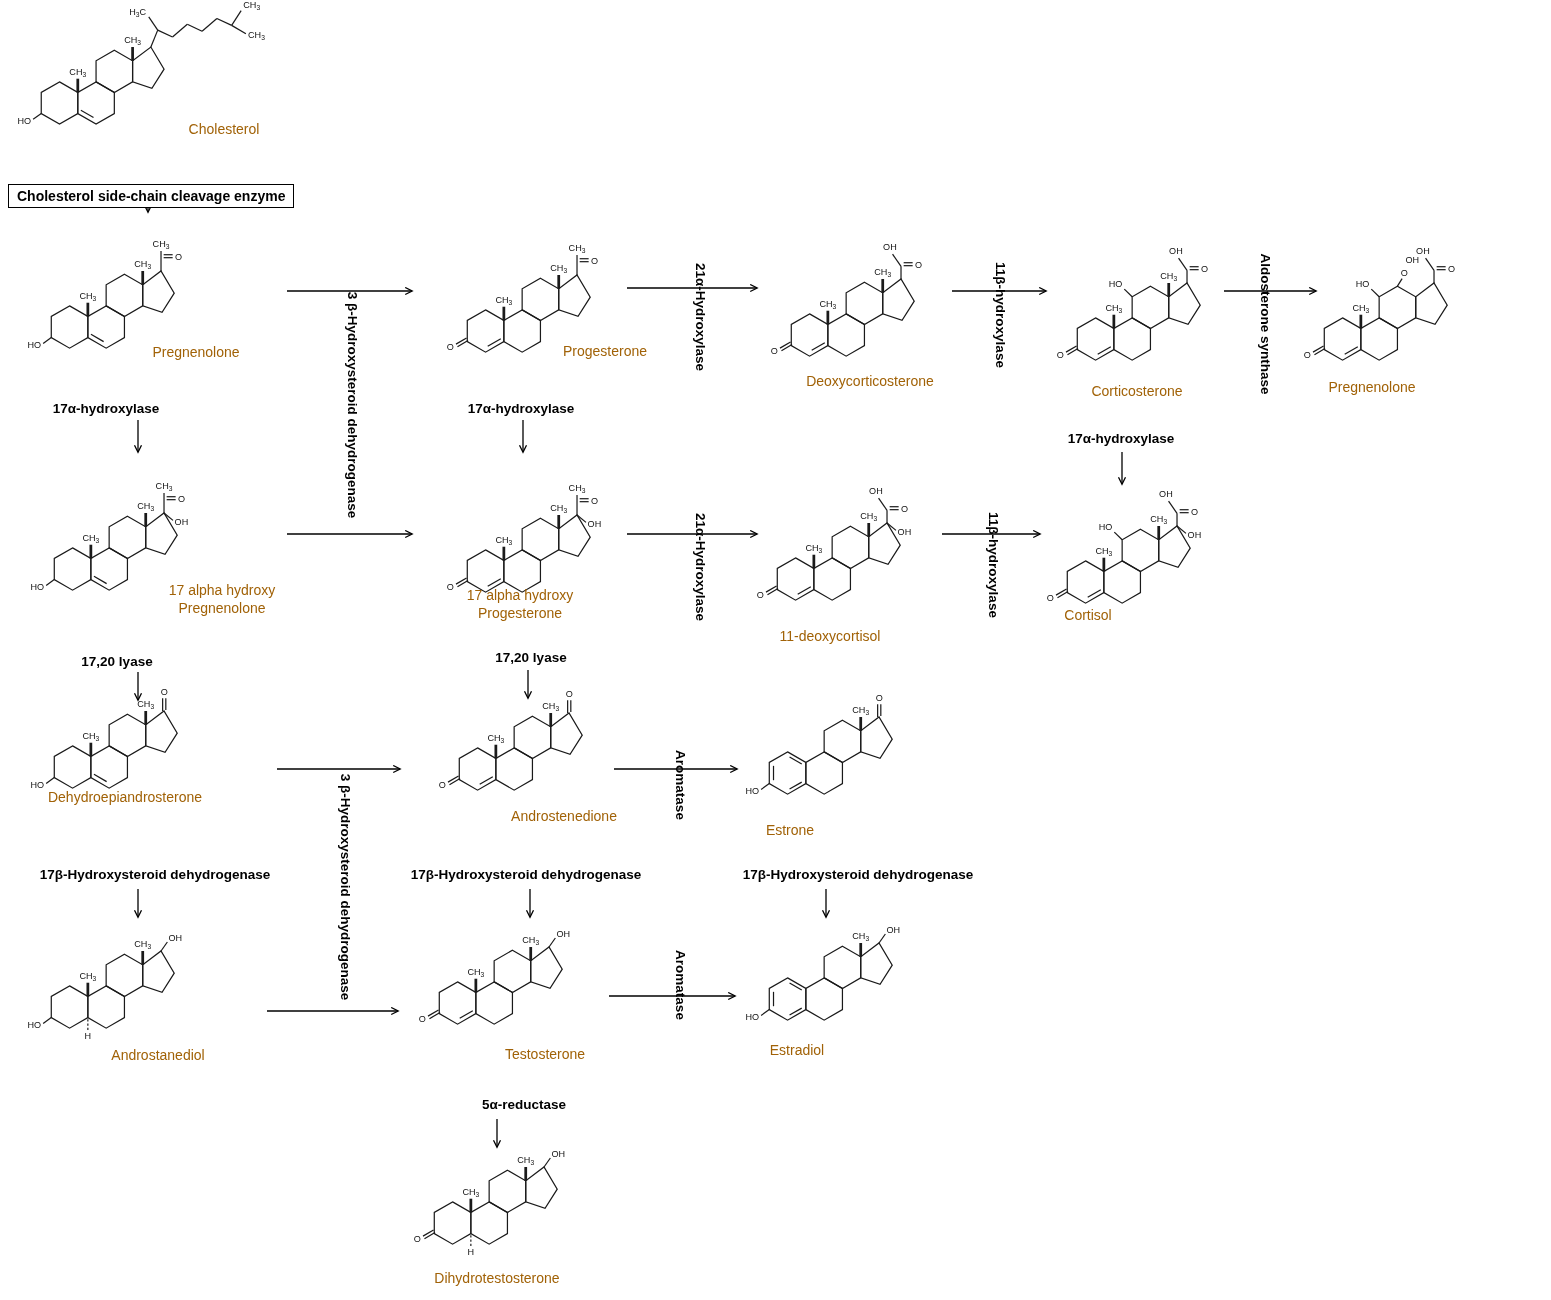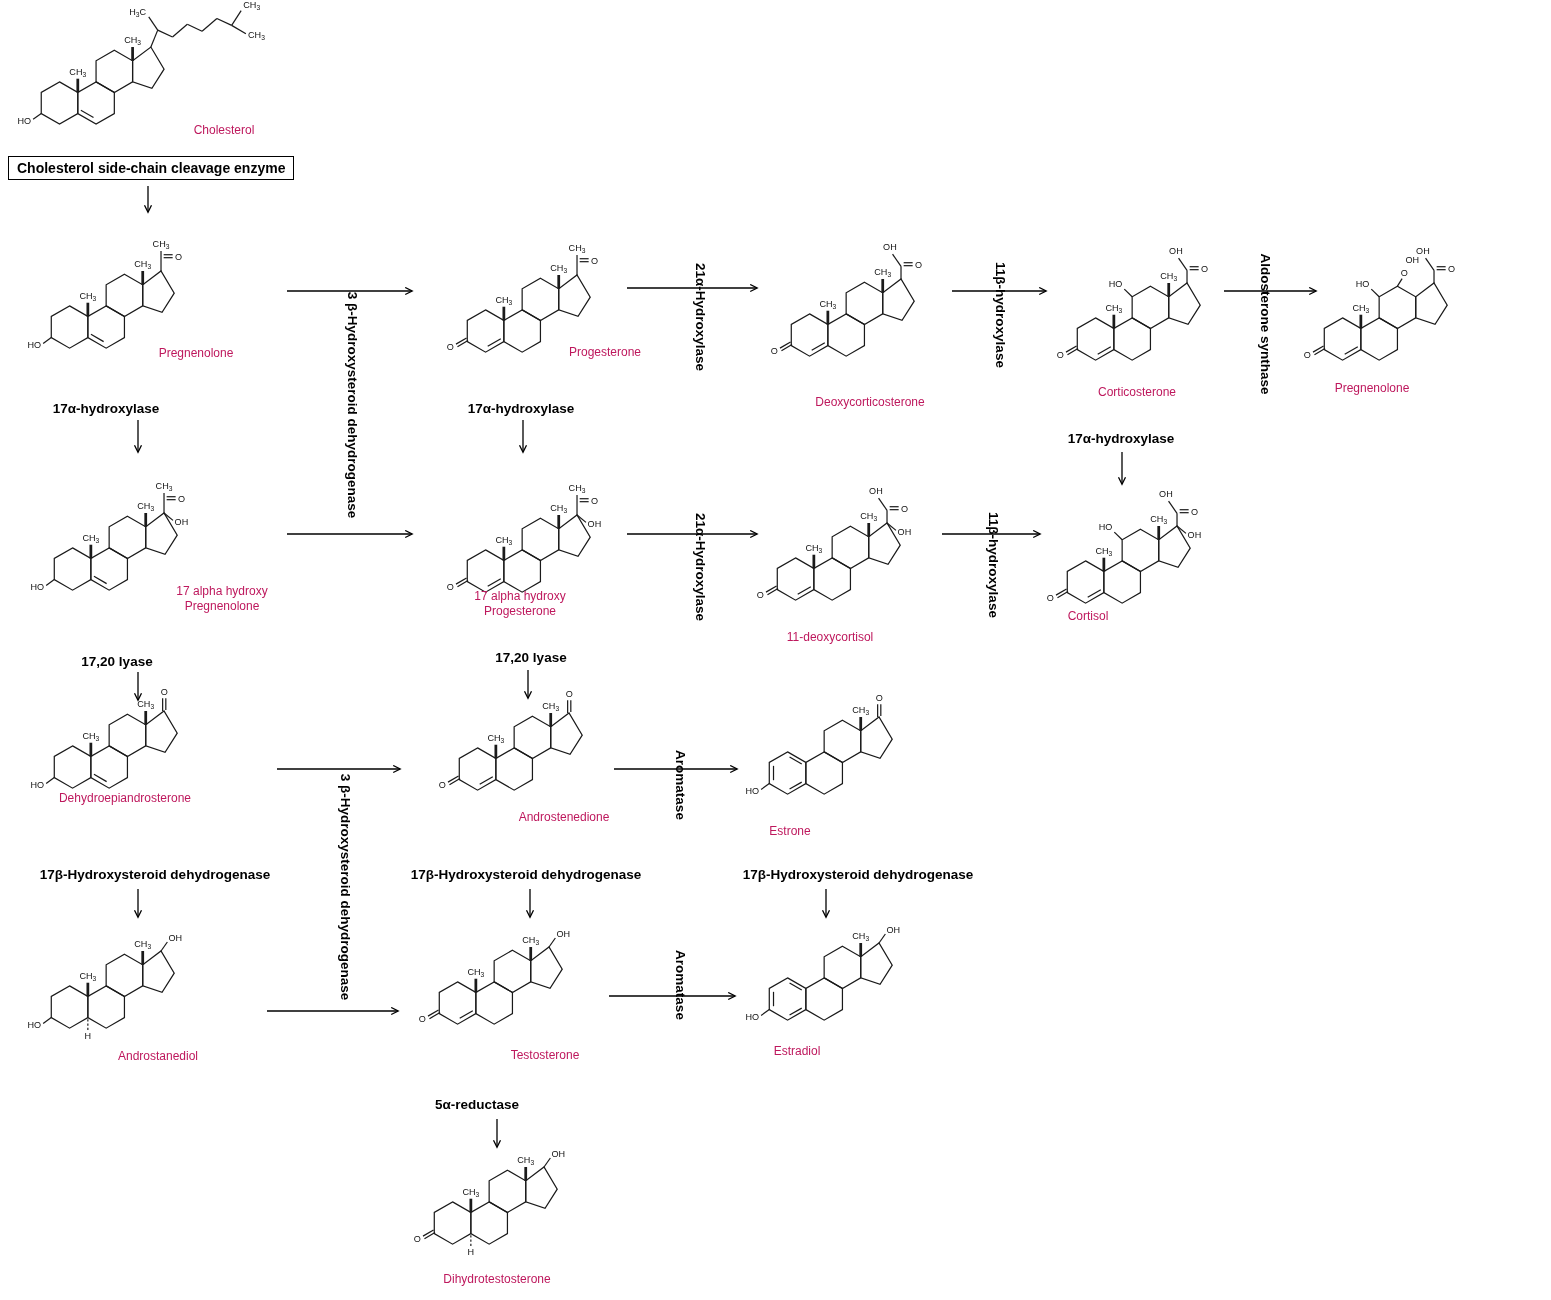--- a/index.html
+++ b/index.html
@@ -1,26 +1,26 @@
 <!DOCTYPE html>
 <html><head>
 <meta charset="utf-8">
 <style>
   html,body{margin:0;padding:0;background:#fff;}
   body{width:1551px;height:1300px;position:relative;font-family:"Liberation Sans",sans-serif;overflow:hidden;}
   #diagram{position:absolute;left:0;top:0;width:1551px;height:1300px;}
   #arrow-layer{position:absolute;left:0;top:0;}
   .compound{position:absolute;}
   svg.struct{position:absolute;left:0;top:0;overflow:visible;}
-  .cname{position:absolute;transform:translate(-50%,-50%);font-size:12px;color:#be185d;
+  .cname{position:absolute;transform:translate(-50%,-50%);font-size:14px;color:#a16207;
          white-space:pre-line;text-align:center;line-height:1.25;}
   .enzyme{position:absolute;transform:translate(-50%,-50%);font-weight:bold;font-size:13.5px;
           color:#000;white-space:nowrap;}
   .enzyme.v{writing-mode:vertical-rl;}
-  .enzyme.boxed{transform:none;border:1.5px solid #000;padding:3px 8px;background:#fff;font-size:14px;}
+  .enzyme.boxed{transform:none;border:1.5px solid #000;padding:3px 8px;background:#fff;font-size:14px;margin-top:28px;}
 </style>
 </head>
 <body>
 
 <div id="diagram">
   <svg id="arrow-layer" width="1551" height="1300" viewBox="0 0 1551 1300">
       <defs>
         <marker id="ah" markerUnits="userSpaceOnUse" markerWidth="11" markerHeight="11" refX="8" refY="4.5" orient="auto">
           <path d="M1.2,1 L8.2,4.5 L1.2,8" fill="none" stroke="#000" stroke-width="1.3"></path>
         </marker>
@@ -133,21 +133,21 @@
         <line x1="114.2" y1="63" x2="114.2" y2="50" stroke="#1a1a1a" stroke-width="2.6"></line>
         <text x="114.2" y="46.5" text-anchor="middle" font-size="8.6" fill="#111">CH<tspan font-size="6.3" dy="1.8">3</tspan></text>
         <line x1="131.5" y1="50" x2="131.5" y2="38" stroke="#1a1a1a" stroke-width="1.15"></line>
         <line x1="134" y1="37.4" x2="142.5" y2="37.4" stroke="#1a1a1a" stroke-width="1.15"></line>
         <line x1="134" y1="34.6" x2="142.5" y2="34.6" stroke="#1a1a1a" stroke-width="1.15"></line>
         <text x="144.8" y="40" text-anchor="start" font-size="8.6" fill="#111">O</text>
         <line x1="131.5" y1="38" x2="123.5" y2="26.5" stroke="#1a1a1a" stroke-width="1.15"></line>
         <text x="121" y="22.5" text-anchor="middle" font-size="8.6" fill="#111">OH</text>
       </svg>
     </div>
-    <div class="cname" style="left: 870px; top: 382px; margin-top: 20px;">Deoxycorticosterone</div>
+    <div class="cname" style="left: 870px; top: 382px;">Deoxycorticosterone</div>
     <div class="compound" style="left: 1048px; top: 230px;">
       <svg class="struct" width="185" height="143" viewBox="0 0 175 135">
         <path d="M45,83 L62.3,93 L62.3,113 L45,123 L27.7,113 L27.7,93 Z" fill="none" stroke="#1a1a1a" stroke-width="1.15"></path>
         <path d="M79.6,83 L96.9,93 L96.9,113 L79.6,123 L62.3,113 L62.3,93 Z" fill="none" stroke="#1a1a1a" stroke-width="1.15"></path>
         <path d="M96.9,53 L114.2,63 L114.2,83 L96.9,93 L79.6,83 L79.6,63 Z" fill="none" stroke="#1a1a1a" stroke-width="1.15"></path>
         <path d="M114.2,63 L114.2,83 L132.5,89 L144,71 L131.5,50 Z" fill="none" stroke="#1a1a1a" stroke-width="1.15"></path>
         <line x1="28.4" y1="112" x2="18.4" y2="117.8" stroke="#1a1a1a" stroke-width="1.15"></line>
         <line x1="27" y1="109.6" x2="17" y2="115.4" stroke="#1a1a1a" stroke-width="1.15"></line>
         <text x="15" y="121" text-anchor="end" font-size="8.6" fill="#111">O</text>
         <line x1="47" y1="117.4" x2="59.4" y2="110.3" stroke="#1a1a1a" stroke-width="1.15"></line>
@@ -438,14 +438,14 @@
     <div class="enzyme v" style="left: 700px; top: 567px;">21α-Hydroxylase</div>
     <div class="enzyme v" style="left: 993px; top: 565px;">11β-hydroxylase</div>
     <div class="enzyme" style="left: 117px; top: 661px;">17,20 lyase</div>
     <div class="enzyme" style="left: 531px; top: 657px;">17,20 lyase</div>
     <div class="enzyme v" style="left: 345px; top: 887px;">3 β-Hydroxysteroid dehydrogenase</div>
     <div class="enzyme v" style="left: 680px; top: 785px;">Aromatase</div>
     <div class="enzyme" style="left: 155px; top: 874px;">17β-Hydroxysteroid dehydrogenase</div>
     <div class="enzyme" style="left: 526px; top: 874px;">17β-Hydroxysteroid dehydrogenase</div>
     <div class="enzyme" style="left: 858px; top: 874px;">17β-Hydroxysteroid dehydrogenase</div>
     <div class="enzyme v" style="left: 680px; top: 985px;">Aromatase</div>
-    <div class="enzyme" style="left: 477px; top: 1104px;">5α-reductase</div>
+    <div class="enzyme" style="left: 524px; top: 1104px;">5α-reductase</div>
   </div>
 
 </body></html>

